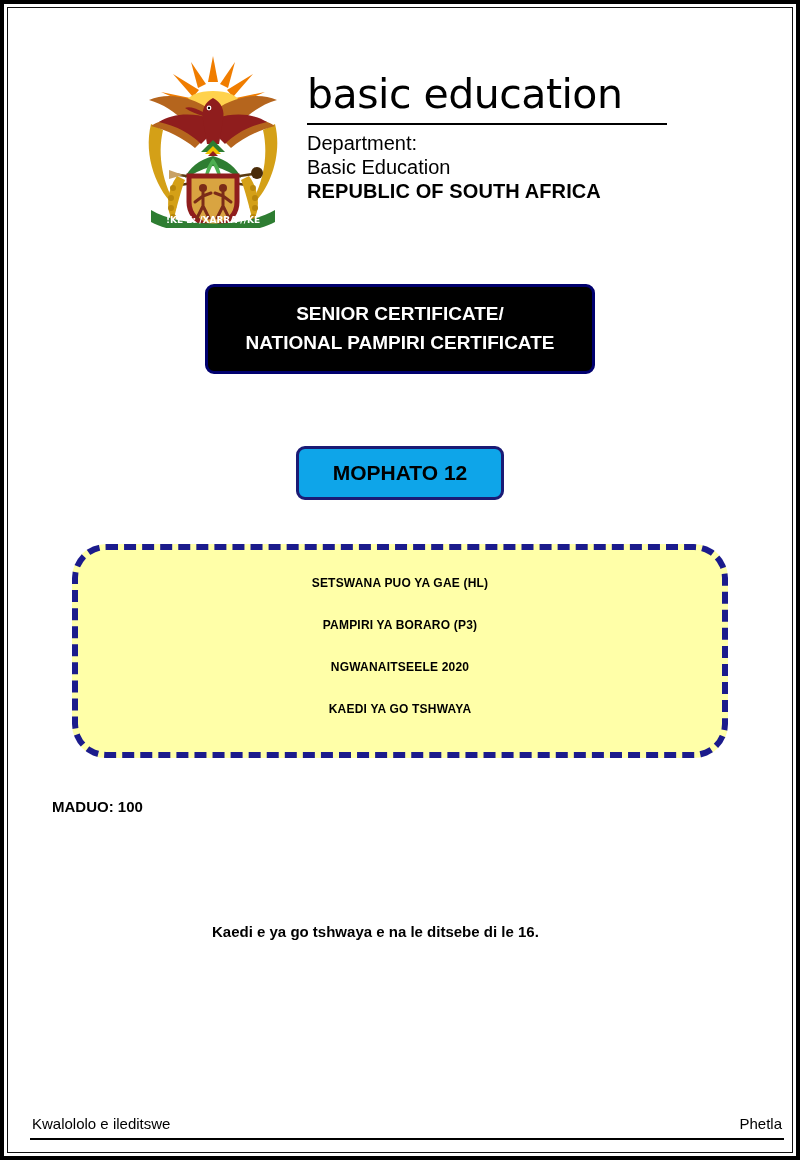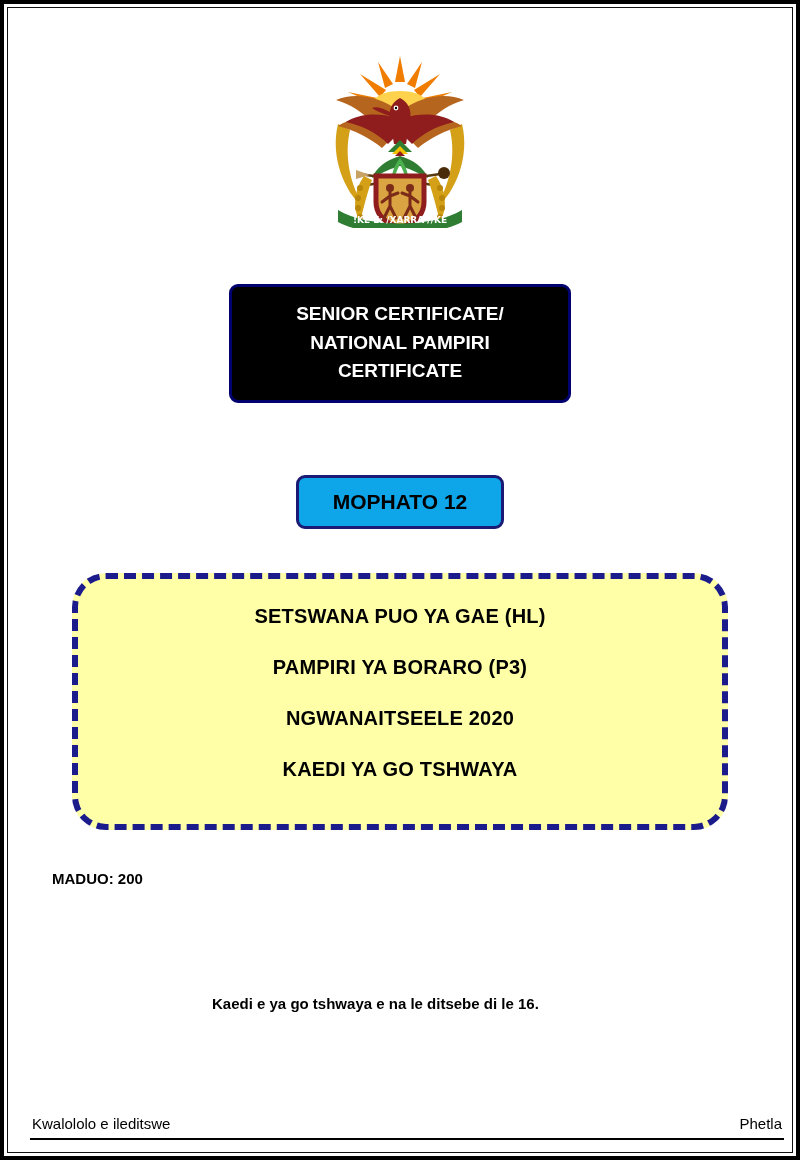--- a/index.html
+++ b/index.html
@@ -91,21 +91,21 @@
   .cert-banner {
     background: #000000;
     border: 3px solid #00006e;
     border-radius: 9px;
     color: #ffffff;
     font-weight: bold;
     font-size: 19px;
     line-height: 1.5;
     text-align: center;
     padding: 13px 26px 14px 26px;
-    width: 342px;
+    width: 390px;
     box-sizing: border-box;
   }
 
   
   .grade-wrap {
     display: flex;
     justify-content: center;
     margin-top: 72px;
   }
   .grade-box {
@@ -129,26 +129,26 @@
     background: #ffffa8;
     border: 6px dashed #1b1b8c;
     border-radius: 34px;
     width: 656px;
     box-sizing: border-box;
     padding: 26px 20px 28px 20px;
     text-align: center;
   }
   .subject-line {
     font-weight: bold;
-    font-size: 20px;
+    font-size: 12px;
     letter-spacing: 0.2px;
     color: #000;
     margin: 0 0 28px 0;
   }
-  .subject-line:last-child { margin-bottom: 15px; }
+  .subject-line:last-child { margin-bottom: 8px; }
 
   
   .marks {
     margin-top: 40px;
     padding-left: 22px;
     font-weight: bold;
     font-size: 15px;
     color: #000;
   }
 
@@ -260,20 +260,27 @@
               <path d="M70 140 L70 154 M70 144 L62 150 M70 144 L78 141 M70 154 L64 166 M70 154 L76 166" stroke="#7b2b18" stroke-width="3" fill="none" stroke-linecap="round"></path>
               <circle cx="90" cy="136" r="4"></circle>
               <path d="M90 140 L90 154 M90 144 L98 150 M90 144 L82 141 M90 154 L84 166 M90 154 L96 166" stroke="#7b2b18" stroke-width="3" fill="none" stroke-linecap="round"></path>
             </g>
 
             <path d="M18 158 C48 176 112 176 142 158 L142 170 C112 186 48 186 18 170 Z" fill="#2e7d32"></path>
             <text x="80" y="171" font-family="DejaVu Sans, sans-serif" font-size="9" font-weight="bold" fill="#ffffff" text-anchor="middle">!KE E: /XARRA //KE</text>
           </svg>
         </div>
 
+        <div class="brand">
+          <div class="brand-title">basic education</div>
+          <div class="brand-rule"></div>
+          <div class="brand-sub">Department:</div>
+          <div class="brand-sub">Basic Education</div>
+          <div class="brand-sub bold">REPUBLIC OF SOUTH AFRICA</div>
+        </div>
       </div>
 
       <div class="cert-banner-wrap">
         <div class="cert-banner">
           <div>SENIOR CERTIFICATE/</div>
           <div>NATIONAL PAMPIRI CERTIFICATE</div>
         </div>
       </div>
 
       <div class="grade-wrap">
@@ -282,21 +289,21 @@
 
       <div class="subject-wrap">
         <div class="subject-box">
           <p class="subject-line">SETSWANA PUO YA GAE (HL)</p>
           <p class="subject-line">PAMPIRI YA BORARO (P3)</p>
           <p class="subject-line">NGWANAITSEELE 2020</p>
           <p class="subject-line">KAEDI YA GO TSHWAYA</p>
         </div>
       </div>
 
-      <div class="marks">MADUO: 200</div>
+      <div class="marks">MADUO: 100</div>
 
       <div class="pages-note">Kaedi e ya go tshwaya e na le ditsebe di le 16.</div>
 
       <div class="footer">
         <div class="footer-row">
           <span>Kwalololo e ileditswe</span>
           <span>Phetla</span>
         </div>
         <div class="footer-rule"></div>
       </div>

